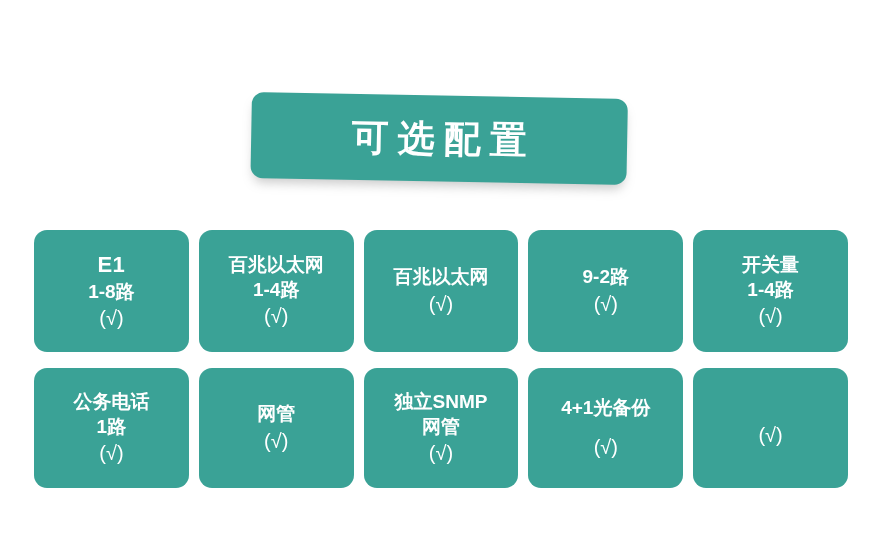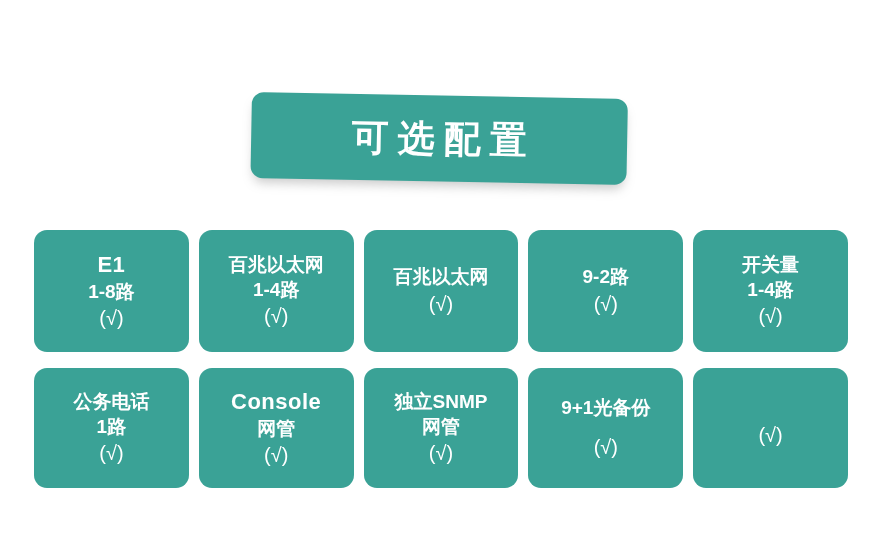--- a/index.html
+++ b/index.html
@@ -152,31 +152,30 @@
           <div class="card-check">(√)</div>
         </div>
       </div>
     <div class="row">
         <div class="card row2">
           <div class="card-line">公务电话</div>
           <div class="card-line">1路</div>
           <div class="card-check">(√)</div>
         </div>
         <div class="card row2">
-          <div class="card-line latin">Console</div>
           <div class="card-line">网管</div>
           <div class="card-check">(√)</div>
         </div>
         <div class="card row2">
           <div class="card-line">独立SNMP</div>
           <div class="card-line">网管</div>
           <div class="card-check">(√)</div>
         </div>
         <div class="card row2 two-line">
-          <div class="card-line">9+1光备份</div>
+          <div class="card-line">4+1光备份</div>
           <div class="card-check">(√)</div>
         </div>
         <div class="card row2 two-line">
           <div class="card-check">(√)</div>
         </div>
       </div>
   </div>
 
 </div>
 

